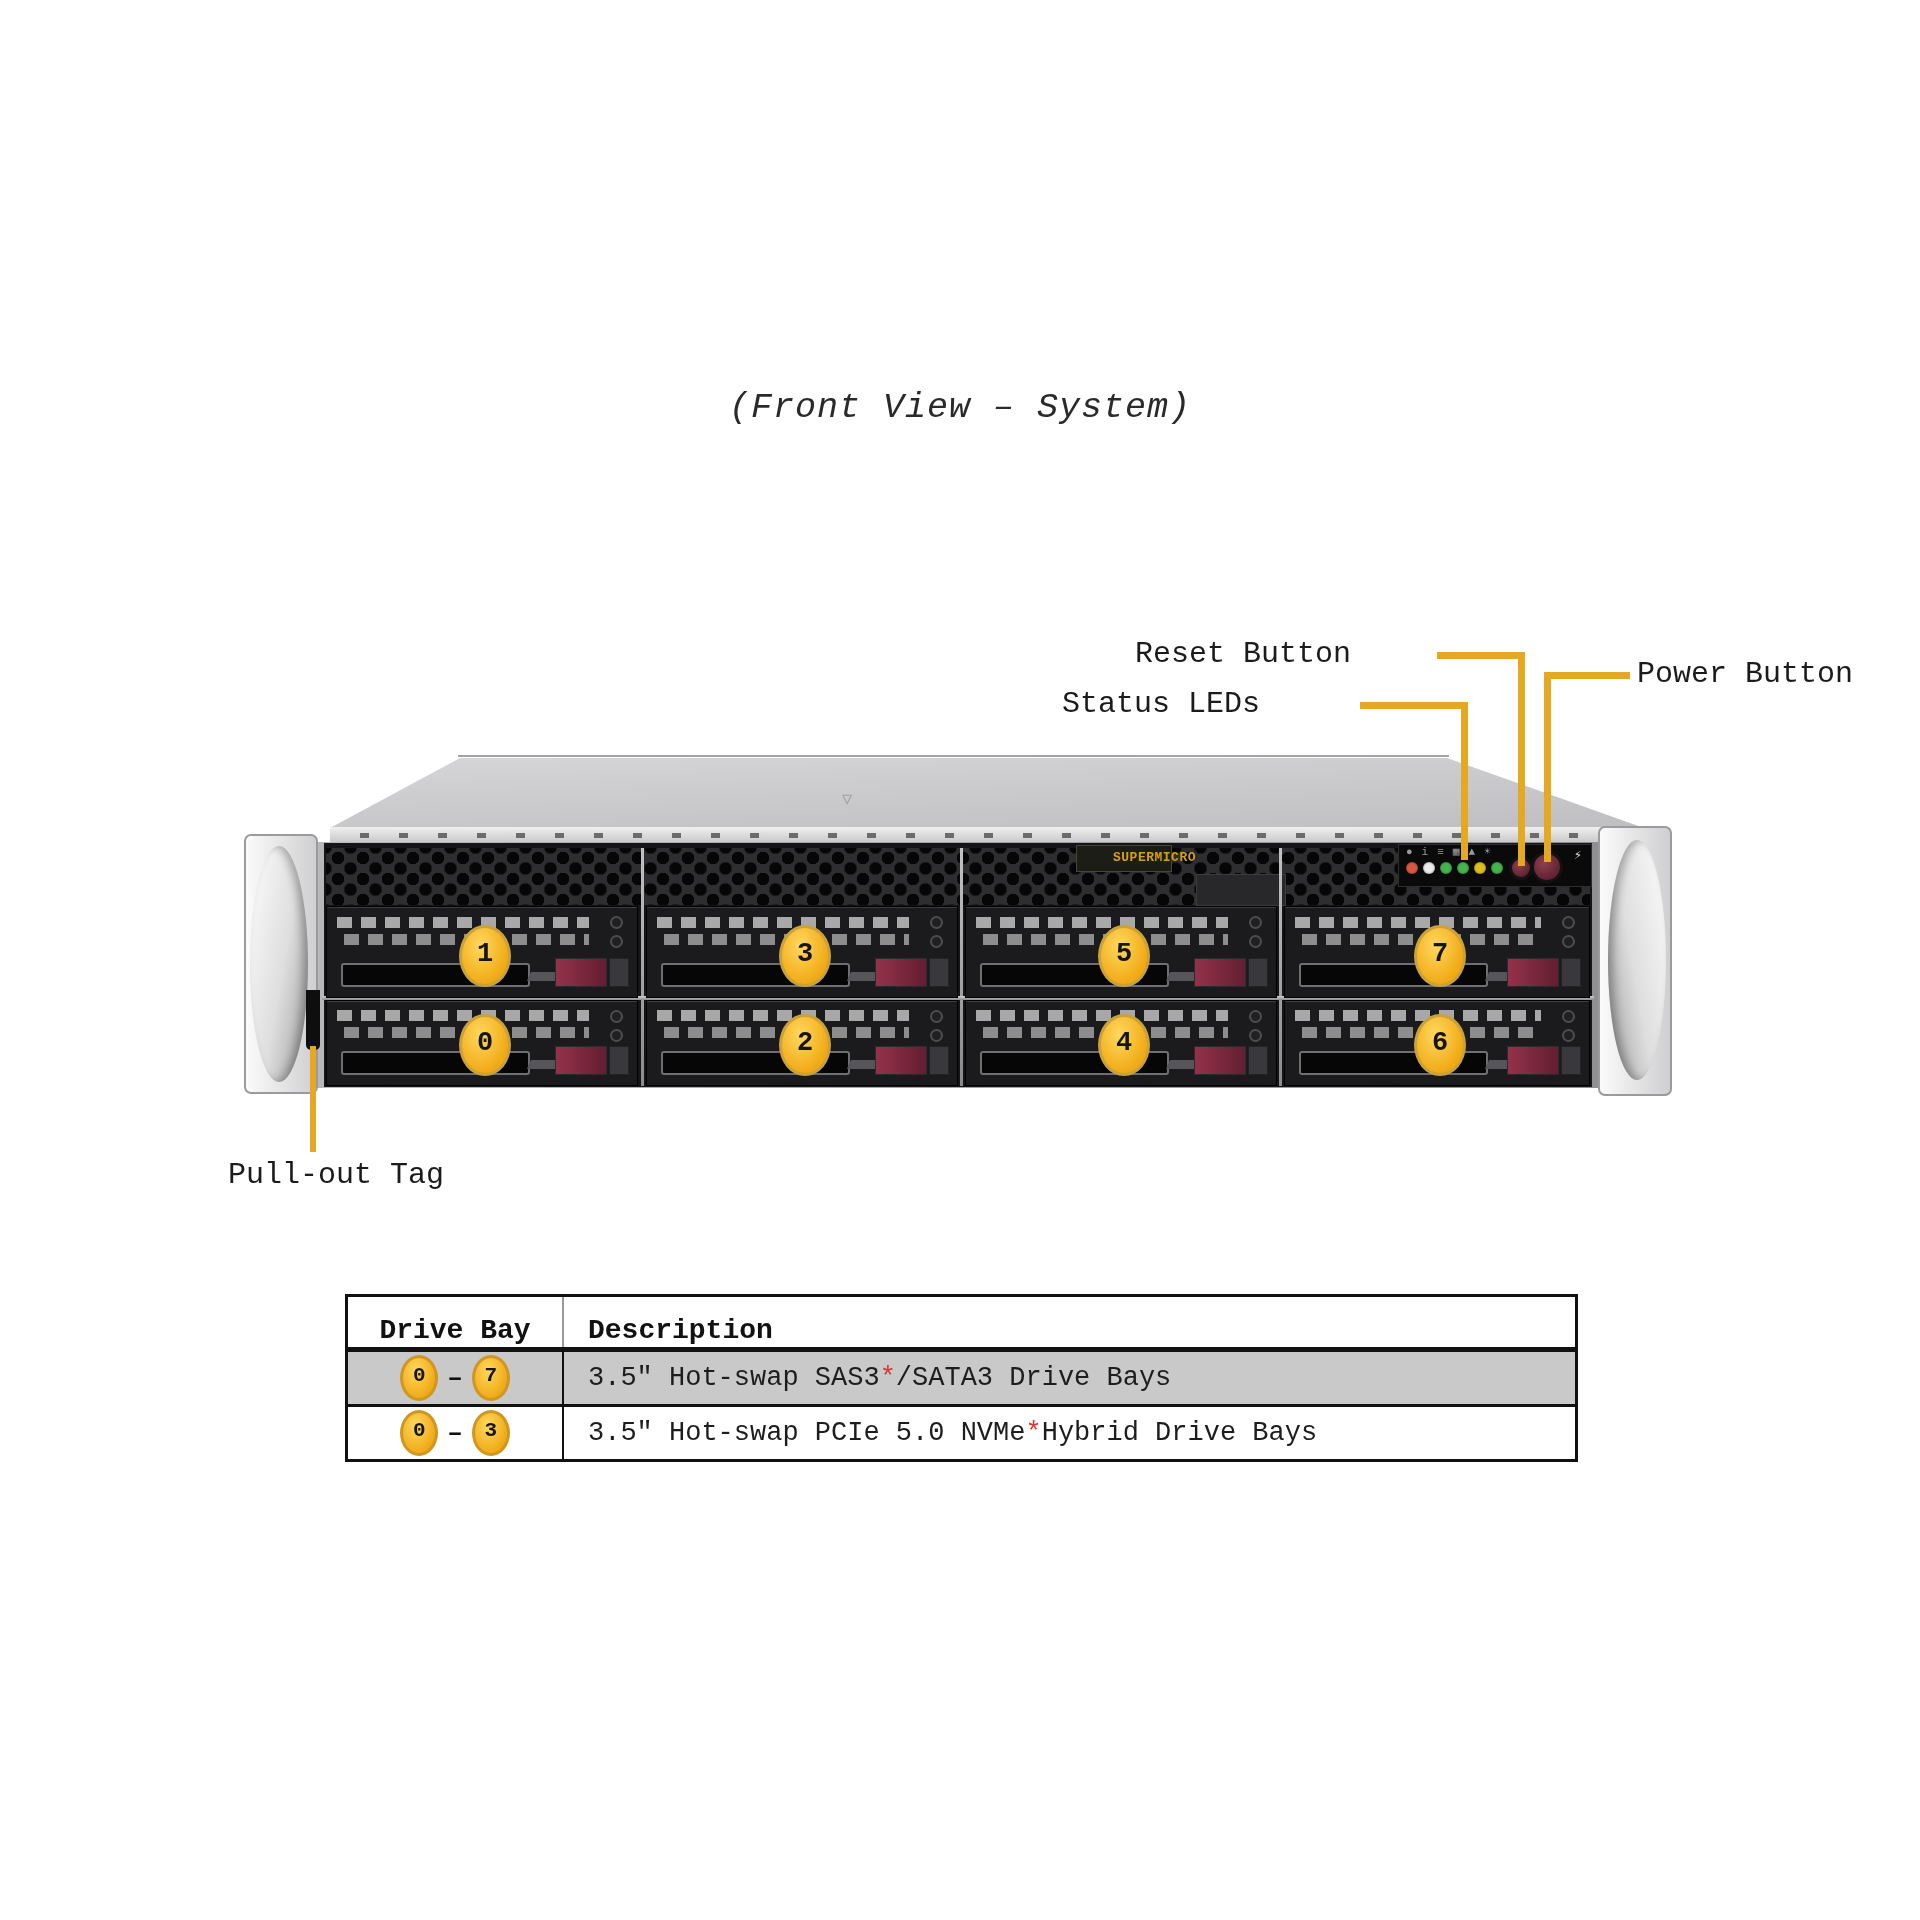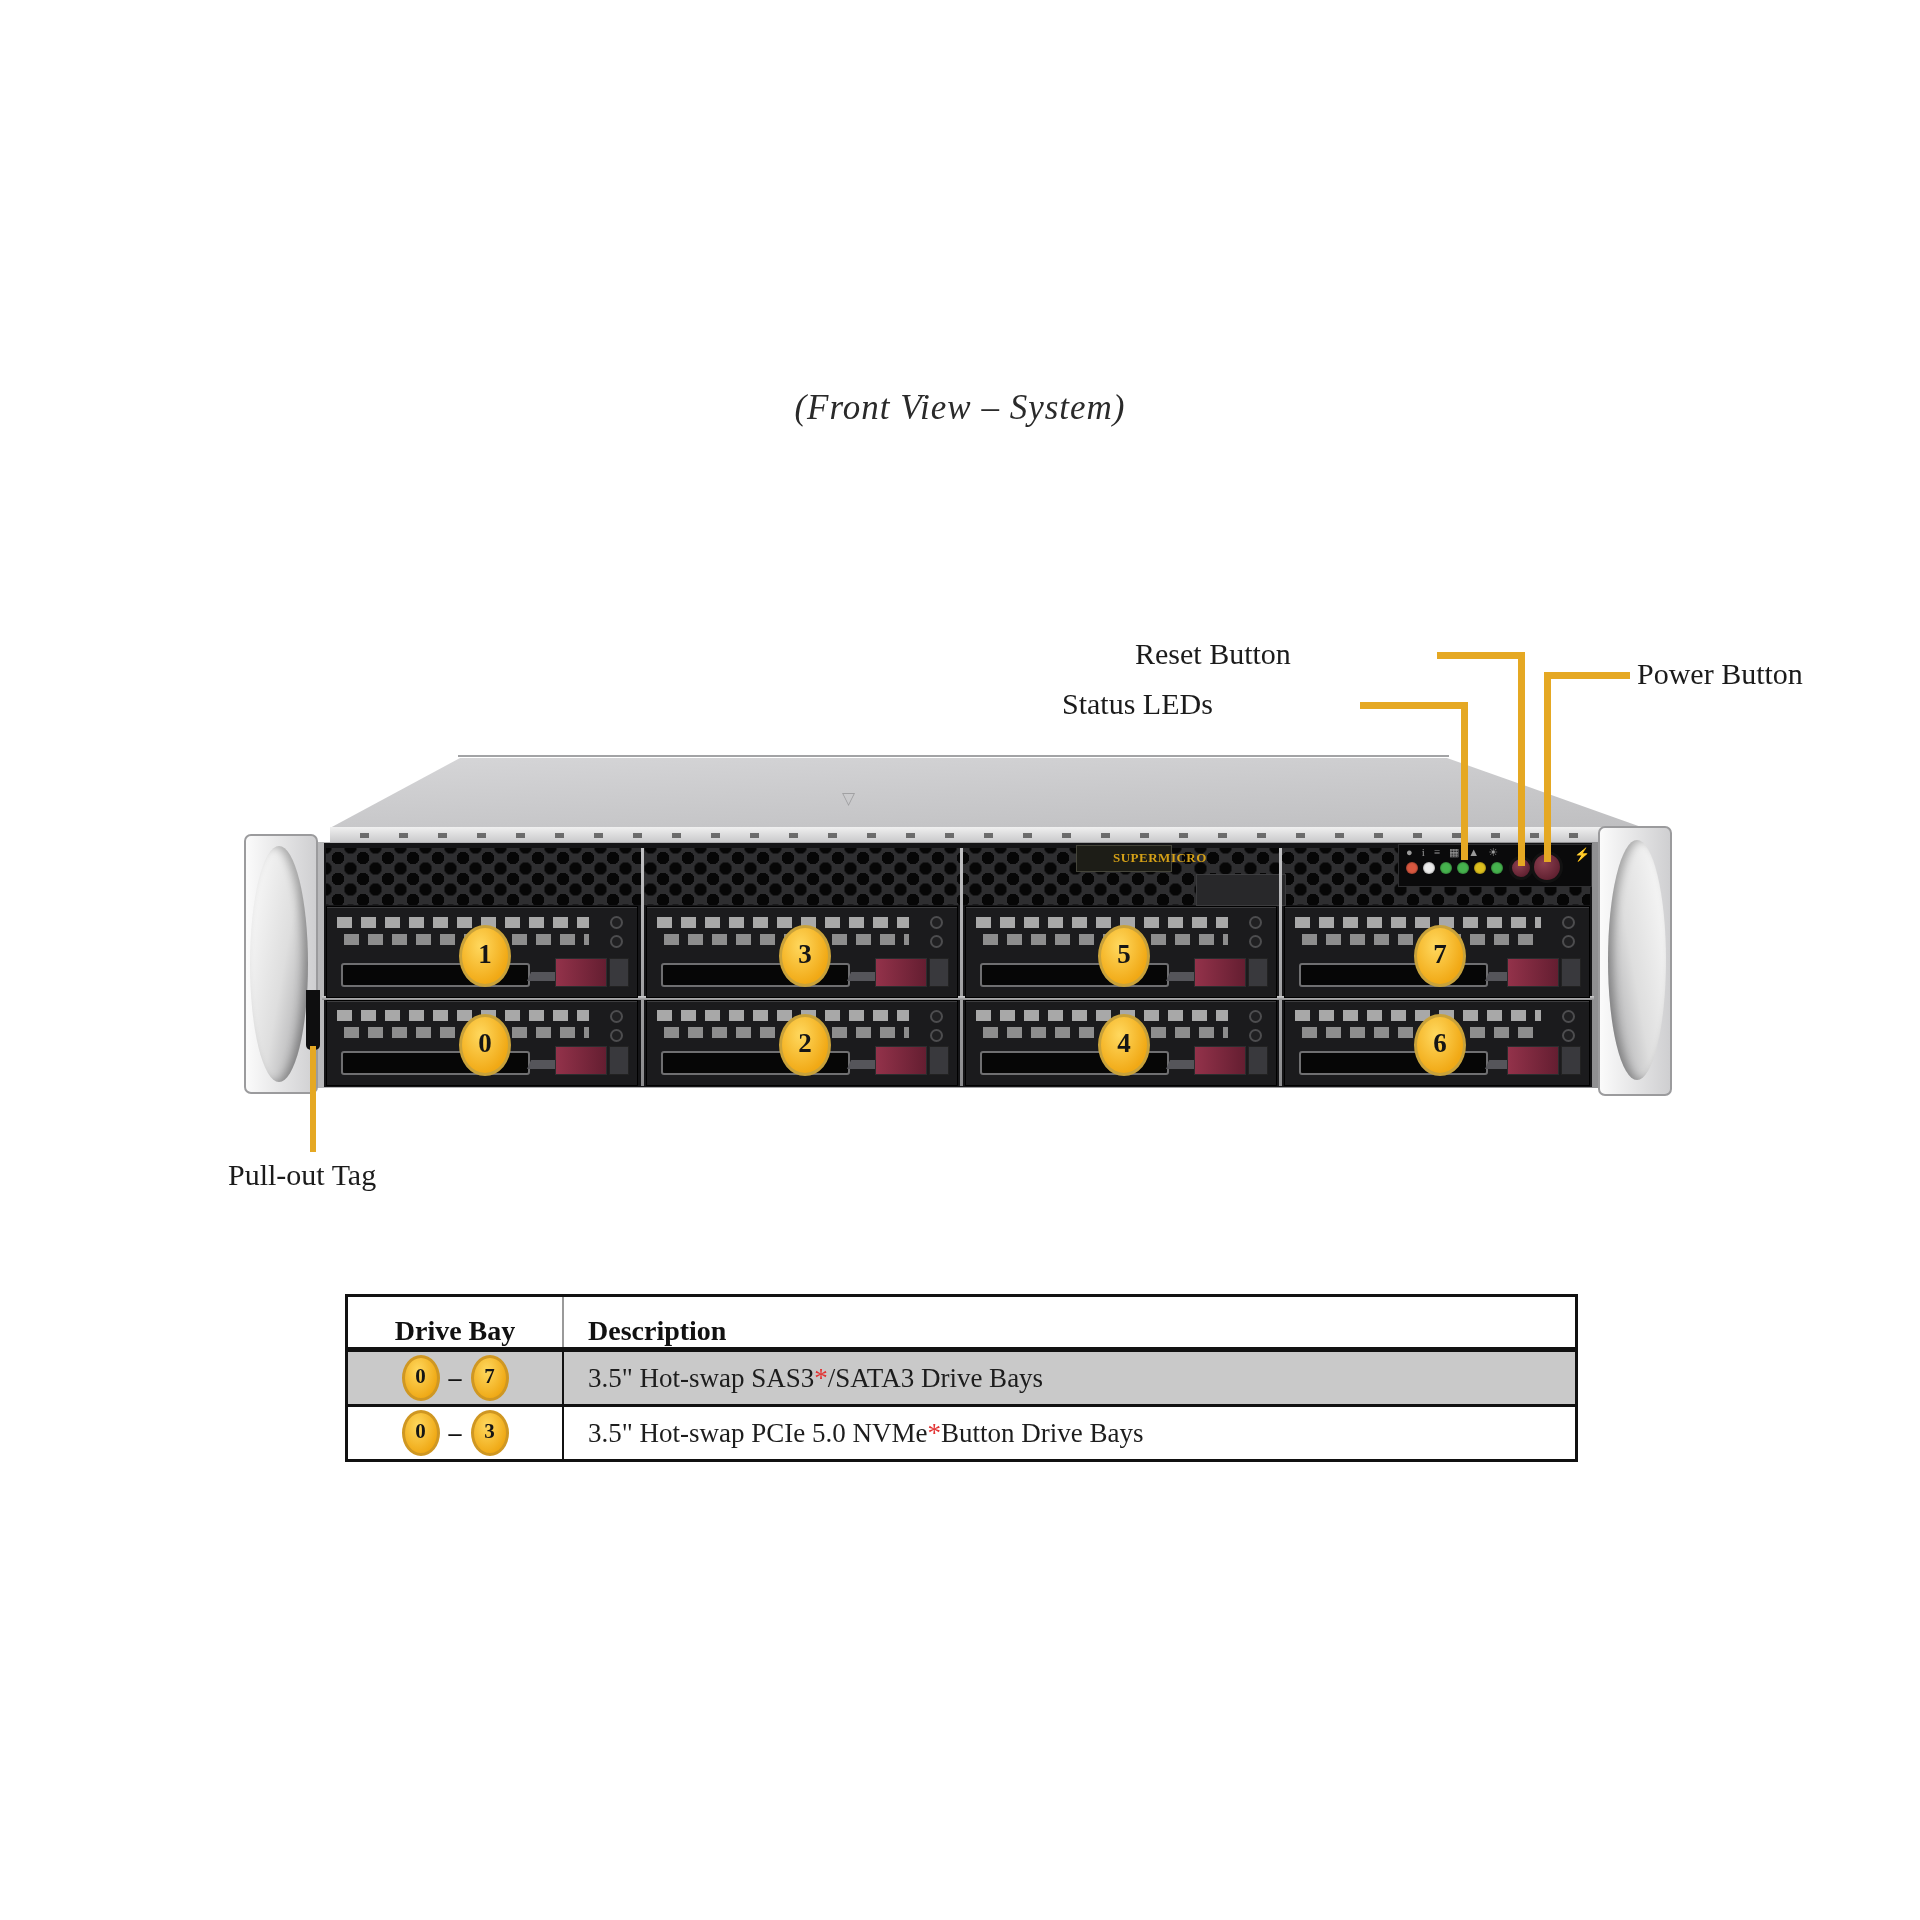--- a/index.html
+++ b/index.html
@@ -1,17 +1,17 @@
 <!DOCTYPE html>
 <html><head>
 <meta charset="utf-8">
 <style>
   html,body{margin:0;padding:0;background:#fff;}
   #canvas{position:relative;width:1920px;height:1920px;background:#ffffff;overflow:hidden;
-          font-family:Liberation Serif, serif;}
+          font-family:Liberation Mono, monospace;}
   .abs{position:absolute;}
 
   
   .fig-title{left:0;top:388px;width:1920px;text-align:center;
              font-style:italic;font-size:35px;color:#2a2a2a;letter-spacing:1px;}
 
   
   .callout-label{font-size:30px;color:#1b1b1b;white-space:nowrap;}
   .lbl-right{}
   .gold{background:#E5A823;}
@@ -301,19 +301,19 @@
     </div>
     <div class="tbl-row tr-2">
       <div class="cell-bay">
         <span class="tbadge">0</span>
         <span class="bay-dash">–</span>
         <span class="tbadge">3</span>
       </div>
       <div class="cell-desc">
         <span>3.5" Hot-swap PCIe 5.0 NVMe</span>
           <span class="star">*</span>
-          <span> Button Drive Bays</span>
+          <span> Hybrid Drive Bays</span>
       </div>
     </div>
   </div>
 
 
 </div>
 
 </body></html>

